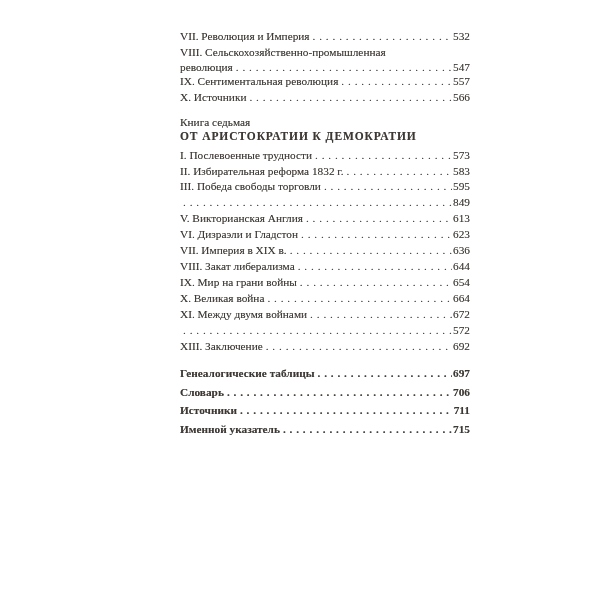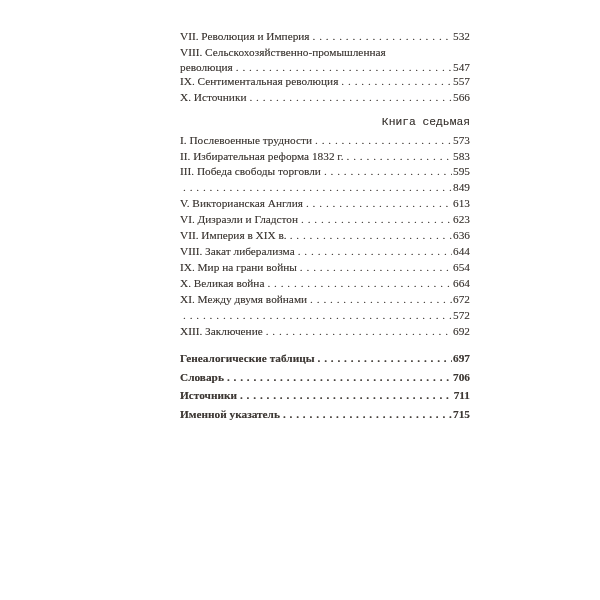--- a/index.html
+++ b/index.html
@@ -20,23 +20,22 @@
     left: 138px;
     top: 29px;
     width: 290px;
     font-size: 11.3px;
     color: #3d3834;
     text-shadow: 0 0 0.5px rgba(61, 56, 52, 0.45);
     margin-left: 42px;
   }
   .toc-section { margin: 0; }
   .section-heading {
-    text-align: right;
+    text-align: left;
     margin: 10px 0 4px 0;
-    font-family: Liberation Mono, monospace;
   }
   .kicker {
     line-height: 13px;
     font-size: 11.3px;
   }
   .part-title {
     line-height: 15px;
     font-size: 11.5px;
     font-weight: 700;
     letter-spacing: 0.9px;
@@ -99,20 +98,21 @@
           <div class="row">
             <span class="label">X. Источники</span>
             <span class="leader">. . . . . . . . . . . . . . . . . . . . . . . . . . . . . . . . . . . . . . . . . . . . . . . . . . . . . . . . . . . . . . . . . . . . . . . . . . . . . . . . </span>
             <span class="pagenum">566</span>
           </div>
         </div>
       </section>
       <section class="toc-section">
         <header class="section-heading">
           <div class="kicker">Книга седьмая</div>
+          <div class="part-title">ОТ АРИСТОКРАТИИ К ДЕМОКРАТИИ</div>
         </header>
         <div class="entry">
           <div class="row">
             <span class="label">I. Послевоенные трудности</span>
             <span class="leader">. . . . . . . . . . . . . . . . . . . . . . . . . . . . . . . . . . . . . . . . . . . . . . . . . . . . . . . . . . . . . . . . . . . . . . . . . . . . . . . . </span>
             <span class="pagenum">573</span>
           </div>
         </div>
         <div class="entry">
           <div class="row">

